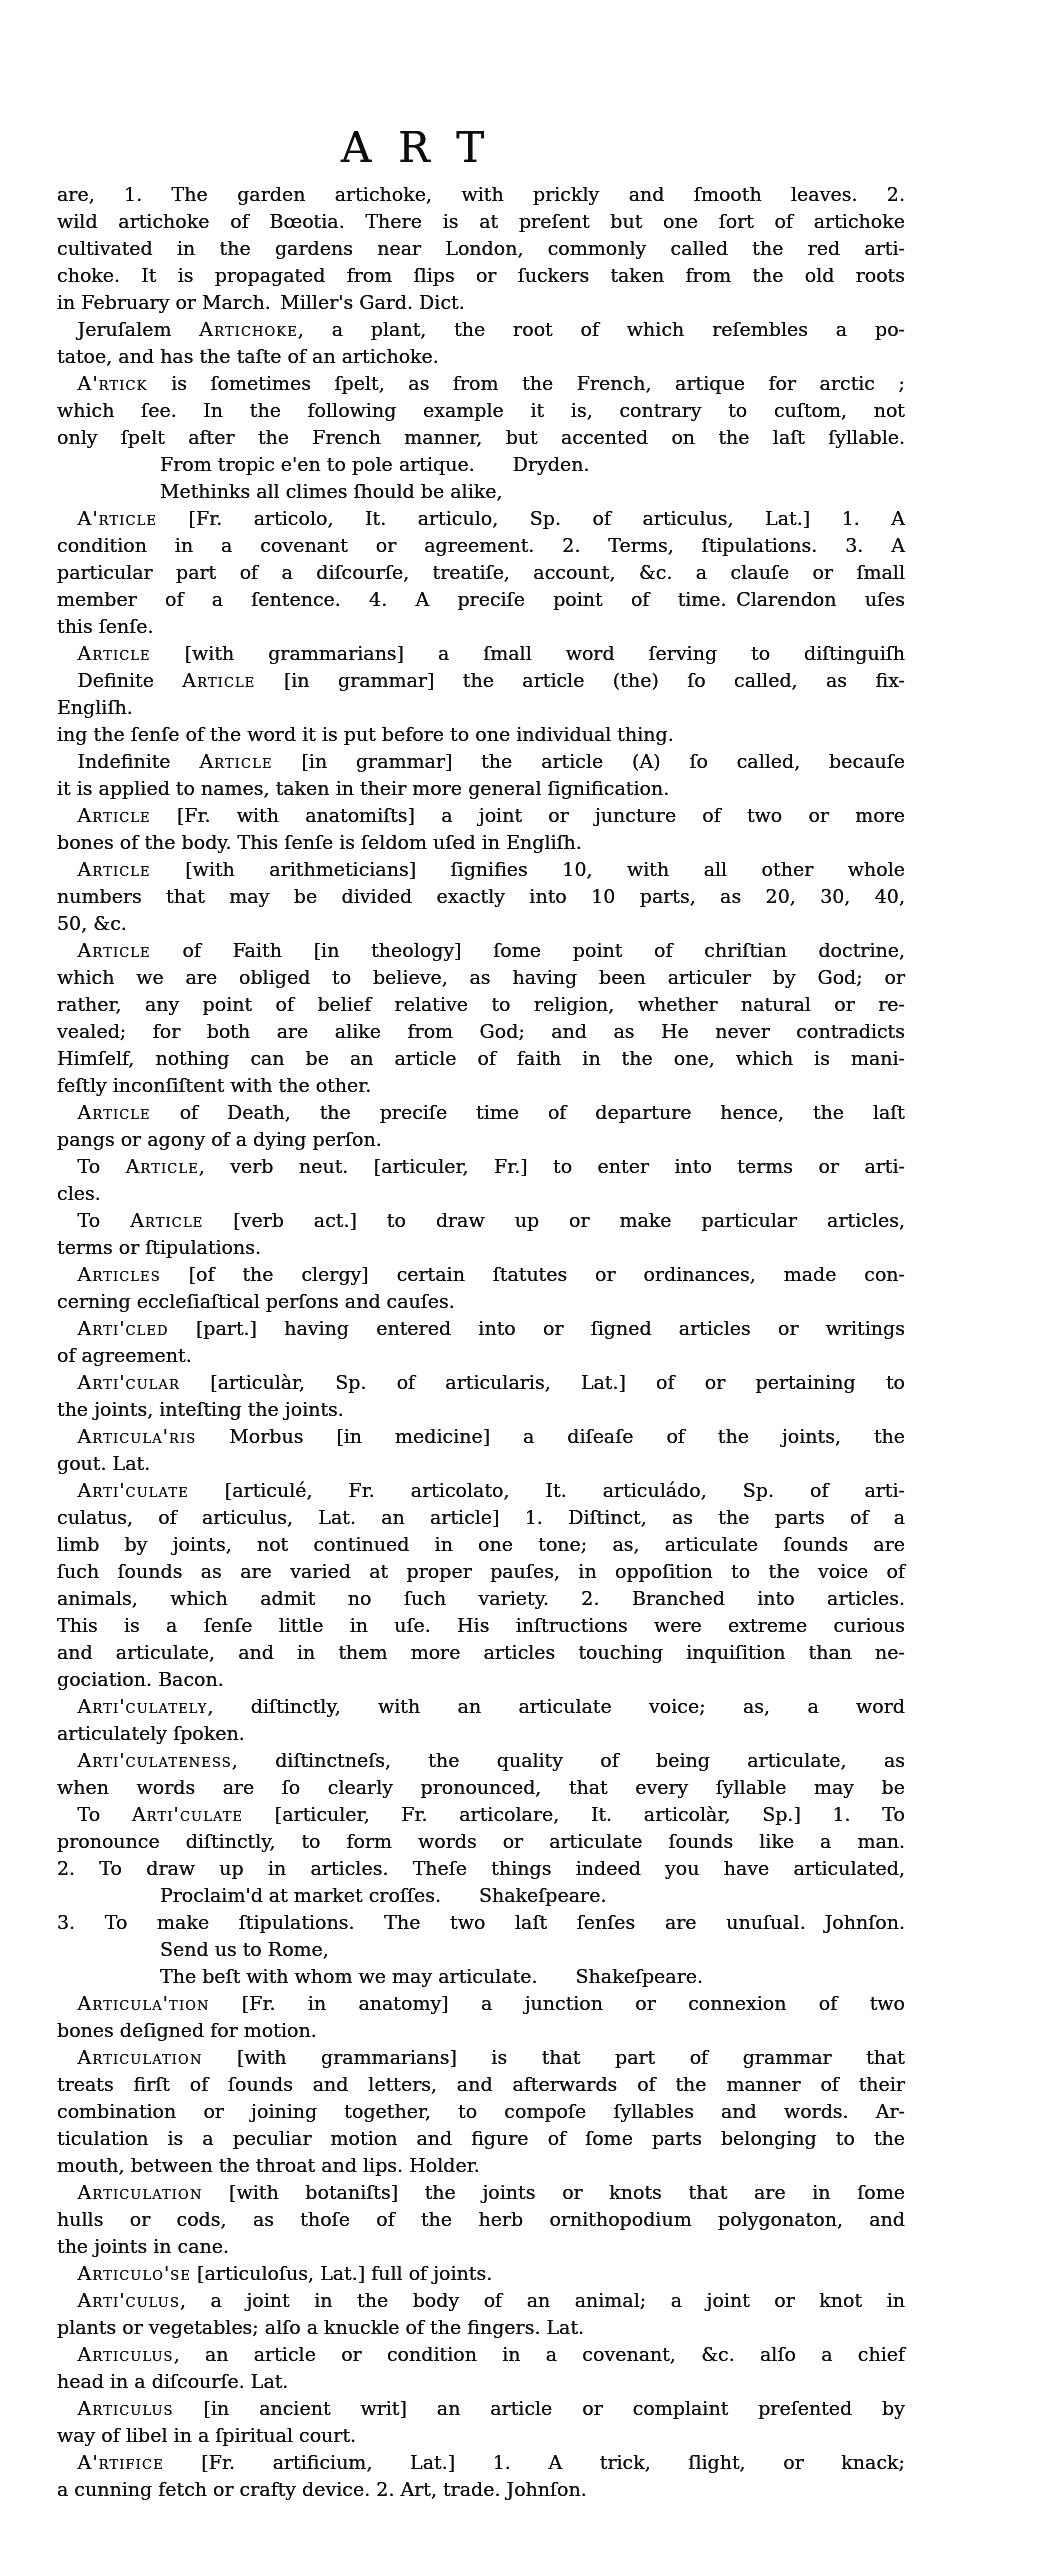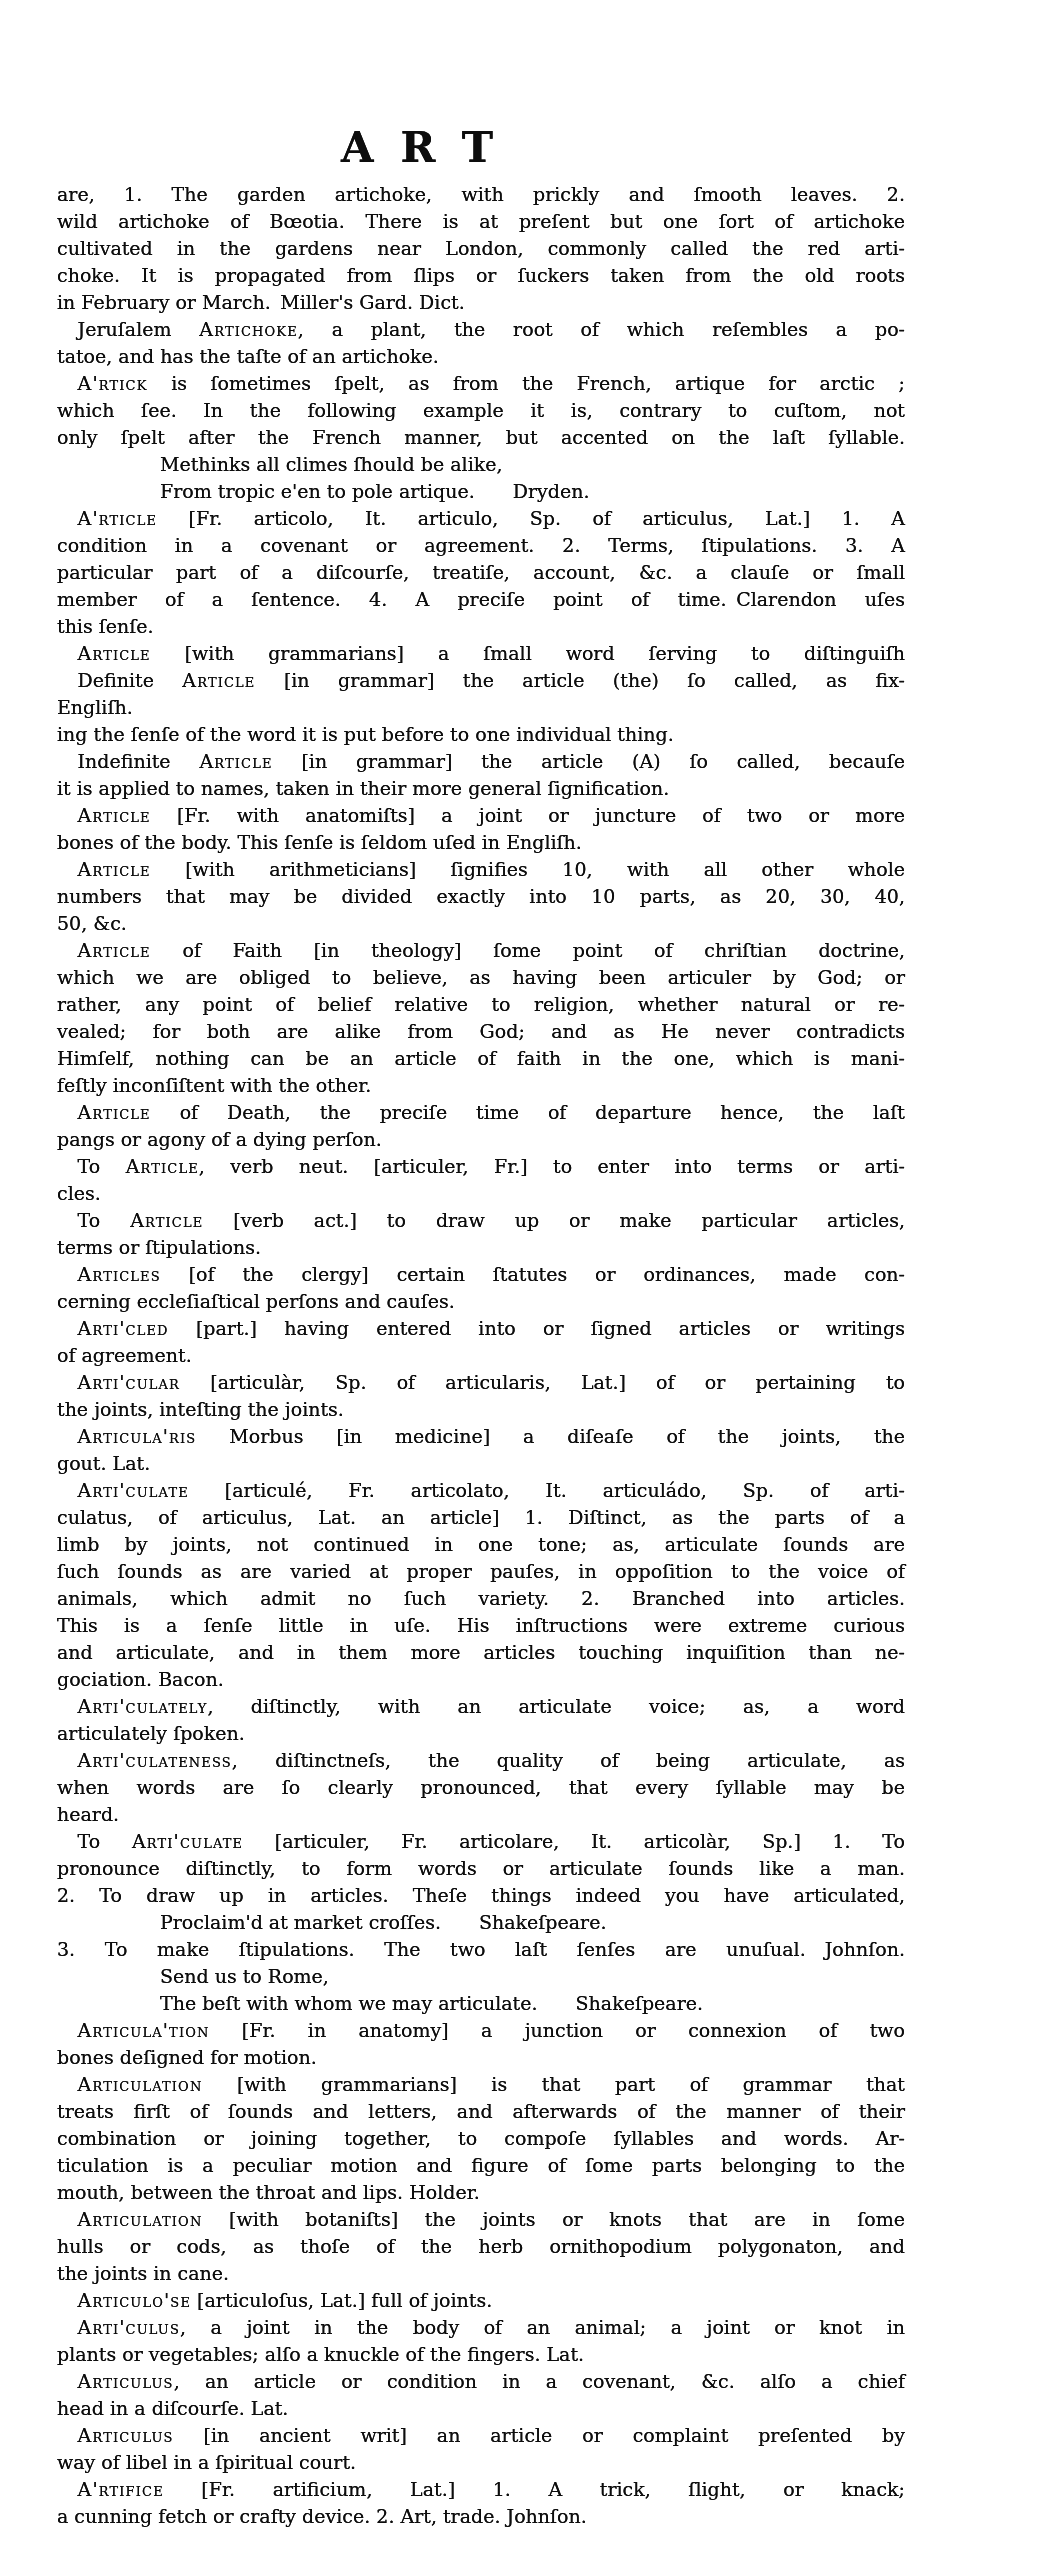--- a/index.html
+++ b/index.html
@@ -11,21 +11,21 @@
     font-family: "DejaVu Serif", serif;
     color: #0d0d0d;
     overflow: hidden;
   }
   .hdr {
     position: absolute;
     left: 341px;
     top: 123px;
     font-size: 42px;
     letter-spacing: 27px;
-    font-weight: bold;
+    font-weight: normal;
     white-space: nowrap;
     text-shadow: 0 0 0.5px #111;
   }
   #text-block {
     position: absolute;
     left: 57px;
     top: 181px;
     width: 848px;
     font-size: 19px;
     line-height: 27px;
@@ -47,22 +47,22 @@
       <div class="ln cont just">are, 1. The garden artichoke, with prickly and ſmooth leaves. 2.</div>
       <div class="ln cont just">wild artichoke of Bœotia. There is at preſent but one ſort of artichoke</div>
       <div class="ln cont just">cultivated in the gardens near London, commonly called the red arti-</div>
       <div class="ln cont just">choke. It is propagated from ſlips or ſuckers taken from the old roots</div>
       <div class="ln cont">in February or March. <span class="it">Miller's Gard. Dict.</span></div>
       <div class="ln entry just"><span class="it">Jeruſalem</span> <span class="sc">Artichoke</span>, a plant, the root of which reſembles a po-</div>
       <div class="ln cont">tatoe, and has the taſte of an artichoke.</div>
       <div class="ln entry just"><span class="sc">A'rtick</span> is ſometimes ſpelt, as from the French, <span class="it">artique</span> for <span class="it">arctic</span> ;</div>
       <div class="ln cont just">which ſee. In the following example it is, contrary to cuſtom, not</div>
       <div class="ln cont just">only ſpelt after the French manner, but accented on the laſt ſyllable.</div>
+      <div class="ln verse">From tropic e'en to pole <span class="it">artique</span>.  <span class="it">Dryden</span>.</div>
       <div class="ln verse">Methinks all climes ſhould be alike,</div>
-      <div class="ln verse">From tropic e'en to pole <span class="it">artique</span>.  <span class="it">Dryden</span>.</div>
       <div class="ln entry just"><span class="sc">A'rticle</span> [Fr. <span class="it">articolo</span>, It. <span class="it">articulo</span>, Sp. of <span class="it">articulus</span>, Lat.] 1. A</div>
       <div class="ln cont just">condition in a covenant or agreement. 2. Terms, ſtipulations. 3. A</div>
       <div class="ln cont just">particular part of a diſcourſe, treatiſe, account, <span class="it">&amp;c.</span> a clauſe or ſmall</div>
       <div class="ln cont just">member of a ſentence. 4. A preciſe point of time. Clarendon uſes</div>
       <div class="ln cont">this ſenſe.</div>
       <div class="ln entry just"><span class="sc">Article</span> [with grammarians] a ſmall word ſerving to diſtinguiſh</div>
       <div class="ln entry just"><span class="it">Definite</span> <span class="sc">Article</span> [in grammar] the article (<span class="it">the</span>) ſo called, as fix-</div>
       <div class="ln cont">Engliſh.</div>
       <div class="ln cont">ing the ſenſe of the word it is put before to one individual thing.</div>
       <div class="ln entry just"><span class="it">Indefinite</span> <span class="sc">Article</span> [in grammar] the article (<span class="it">A</span>) ſo called, becauſe</div>
@@ -97,21 +97,20 @@
       <div class="ln cont just">limb by joints, not continued in one tone; as, <span class="it">articulate</span> ſounds are</div>
       <div class="ln cont just">ſuch ſounds as are varied at proper pauſes, in oppoſition to the voice of</div>
       <div class="ln cont just">animals, which admit no ſuch variety. 2. Branched into articles.</div>
       <div class="ln cont just">This is a ſenſe little in uſe. His inſtructions were extreme curious</div>
       <div class="ln cont just">and <span class="it">articulate</span>, and in them more articles touching inquiſition than ne-</div>
       <div class="ln cont">gociation. <span class="it">Bacon</span>.</div>
       <div class="ln entry just"><span class="sc">Arti'culately</span>, diſtinctly, with an articulate voice; as, a word</div>
       <div class="ln cont"><span class="it">articulately</span> ſpoken.</div>
       <div class="ln entry just"><span class="sc">Arti'culateness</span>, diſtinctneſs, the quality of being articulate, as</div>
       <div class="ln cont just">when words are ſo clearly pronounced, that every ſyllable may be</div>
-      <div class="ln cont">heard.</div>
       <div class="ln entry just">To <span class="sc">Arti'culate</span> [<span class="it">articuler</span>, Fr. <span class="it">articolare</span>, It. <span class="it">articolàr</span>, Sp.] 1. To</div>
       <div class="ln cont just">pronounce diſtinctly, to form words or <span class="it">articulate</span> ſounds like a man.</div>
       <div class="ln cont just">2. To draw up in articles. Theſe things indeed you have <span class="it">articulated</span>,</div>
       <div class="ln verse">Proclaim'd at market croſſes.  <span class="it">Shakeſpeare</span>.</div>
       <div class="ln cont just">3. To make ſtipulations. The two laſt ſenſes are unuſual. <span class="it">Johnſon</span>.</div>
       <div class="ln verse">Send us to Rome,</div>
       <div class="ln verse">The beſt with whom we may <span class="it">articulate</span>.  <span class="it">Shakeſpeare</span>.</div>
       <div class="ln entry just"><span class="sc">Articula'tion</span> [Fr. in anatomy] a junction or connexion of two</div>
       <div class="ln cont">bones deſigned for motion.</div>
       <div class="ln entry just"><span class="sc">Articulation</span> [with grammarians] is that part of grammar that</div>

